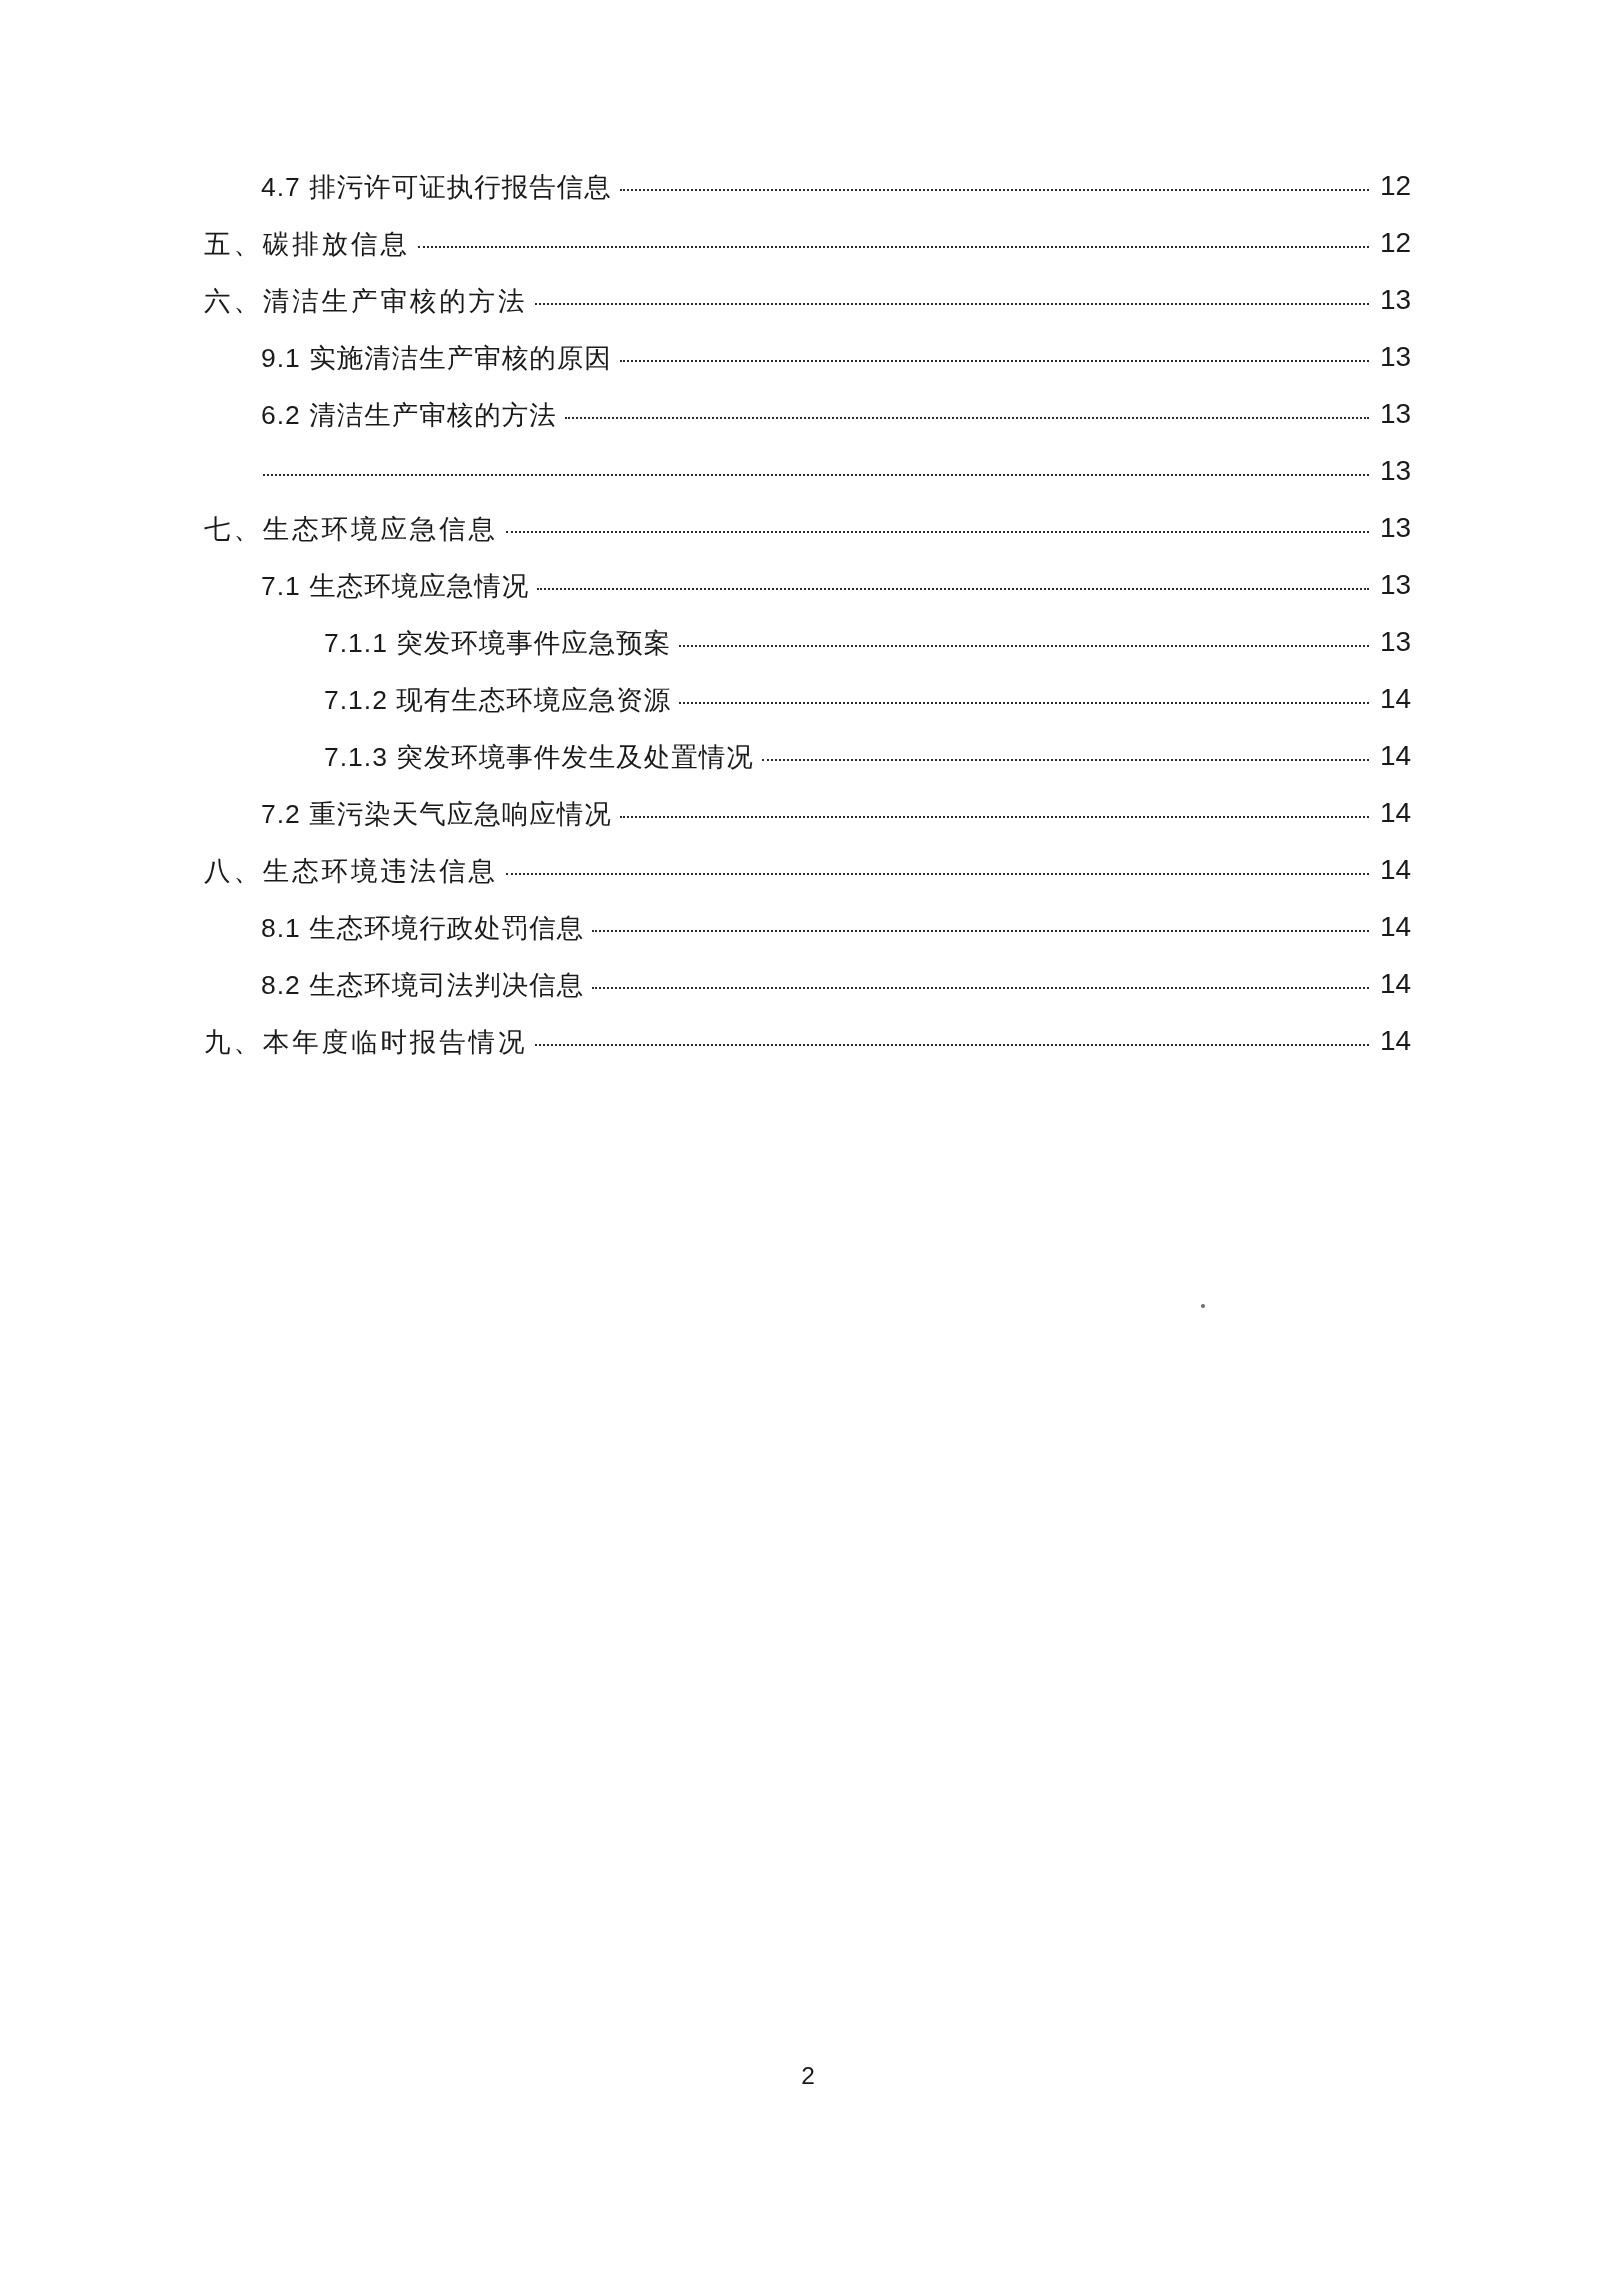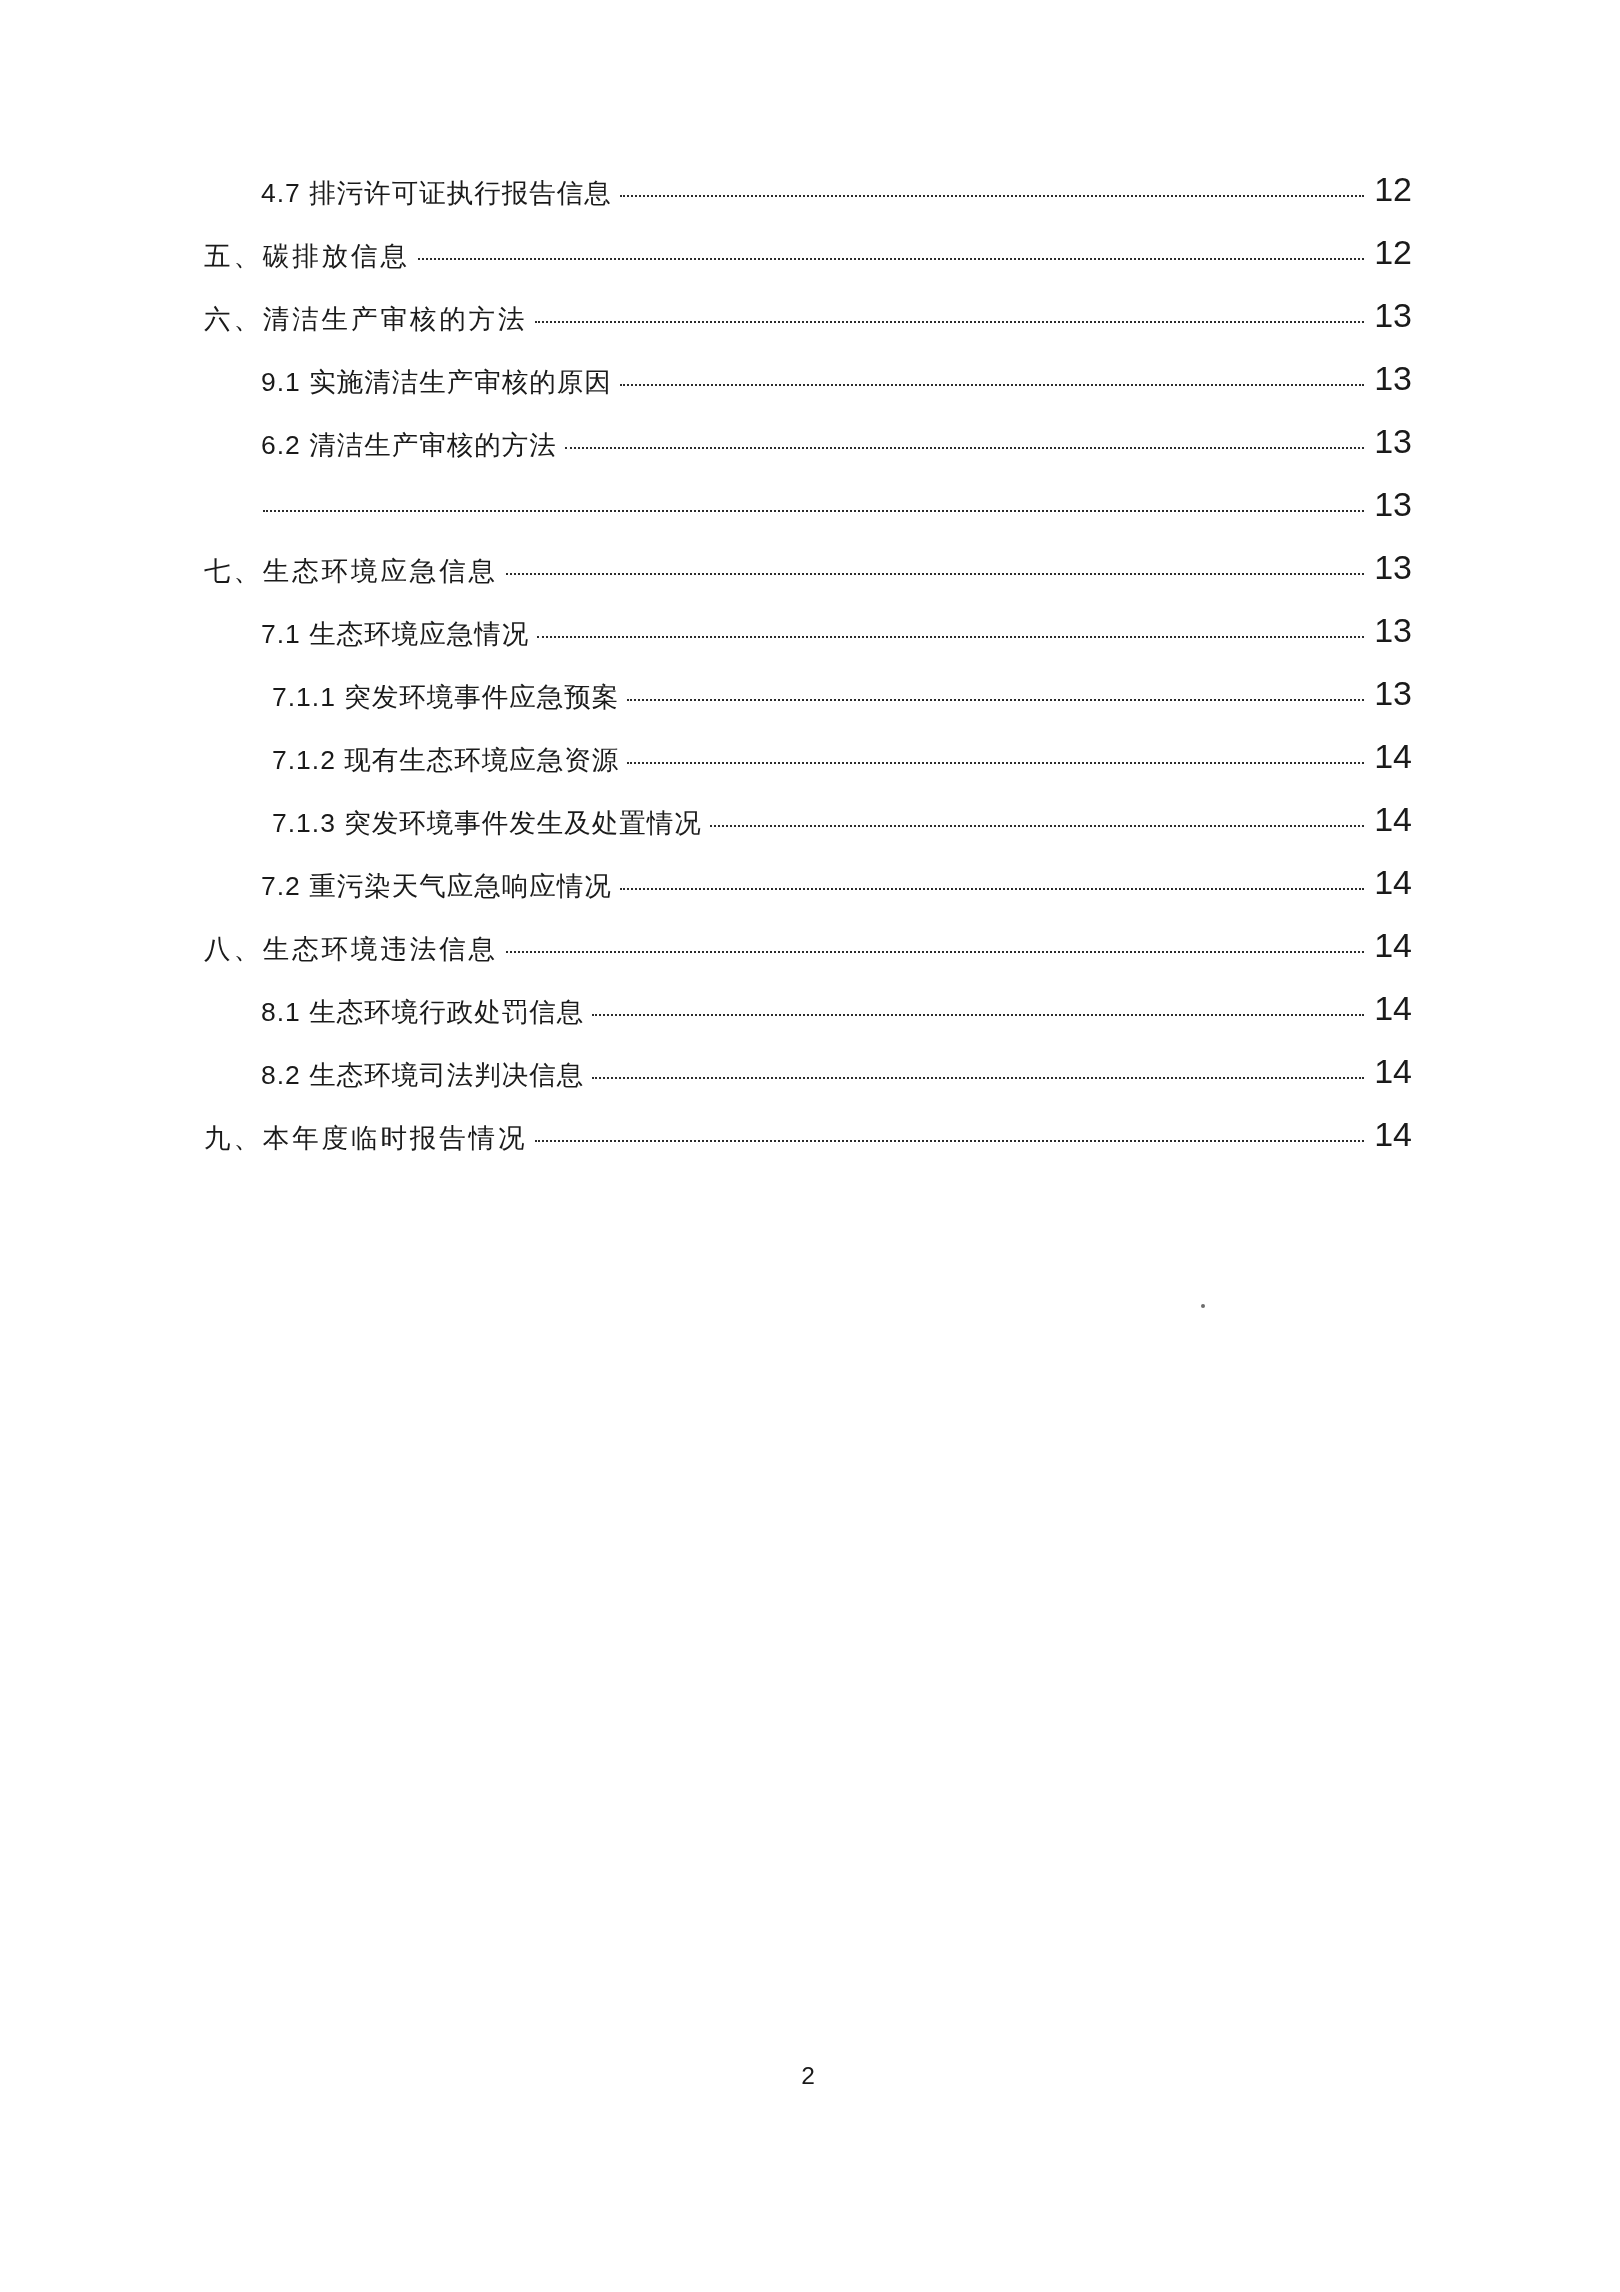--- a/index.html
+++ b/index.html
@@ -39,29 +39,29 @@
   .toc-entry .leader {
     flex: 1 1 auto;
     border-bottom: 2px dotted #2b2b2b;
     margin: 0 2px 8.8px 2px;
     height: 1px;
     min-width: 19.6px;
   }
   .toc-entry .page-num {
     flex: 0 0 auto;
     padding-left: 7.8px;
-    font-size: 34px;
+    font-size: 28px;
     text-align: center;
     min-width: 33px;
   }
 
   
   .lvl-1 { margin-left: 0px; }
   .lvl-2 { margin-left: 57px; }
-  .lvl-3 { margin-left: 68px; }
+  .lvl-3 { margin-left: 120px; }
 
   .lvl-1 .label { letter-spacing: 2.9px; }
   .lvl-2 .label { letter-spacing: 1px; }
   .lvl-3 .label { letter-spacing: 1px; }
 
   .stray-dot {
     position: absolute;
     left: 1201px;
     top: 1304px;
     width: 3.9px;

